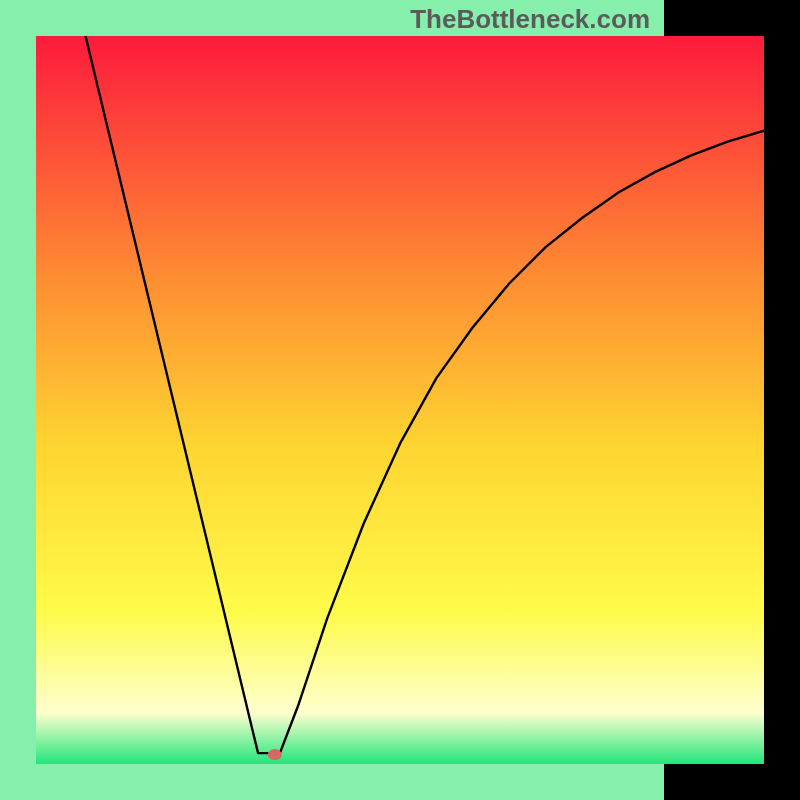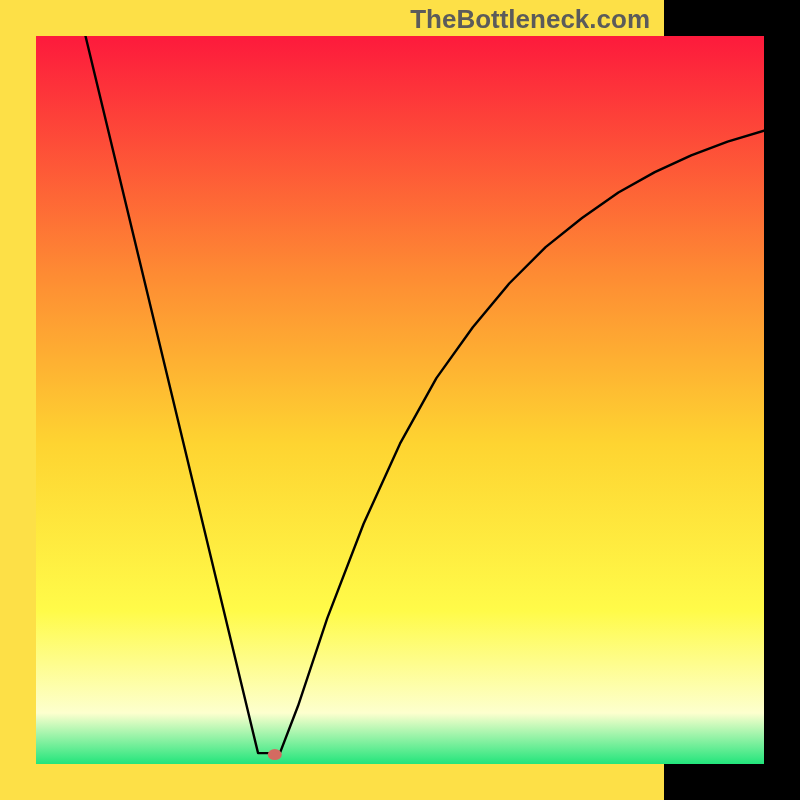--- a/index.html
+++ b/index.html
@@ -10,21 +10,21 @@
     background: #000000;
     overflow: hidden;
     font-family: Arial, Helvetica, sans-serif;
   }
   .frame {
     position: absolute;
     left: 0;
     top: 0;
     width: 664px;
     height: 800px;
-    background: #fde047;
+    background: #86efac;
   }
   .plot-area {
     position: absolute;
     left: 36px;
     top: 36px;
     width: 728px;
     height: 728px;
   }
   .watermark {
     position: absolute;

